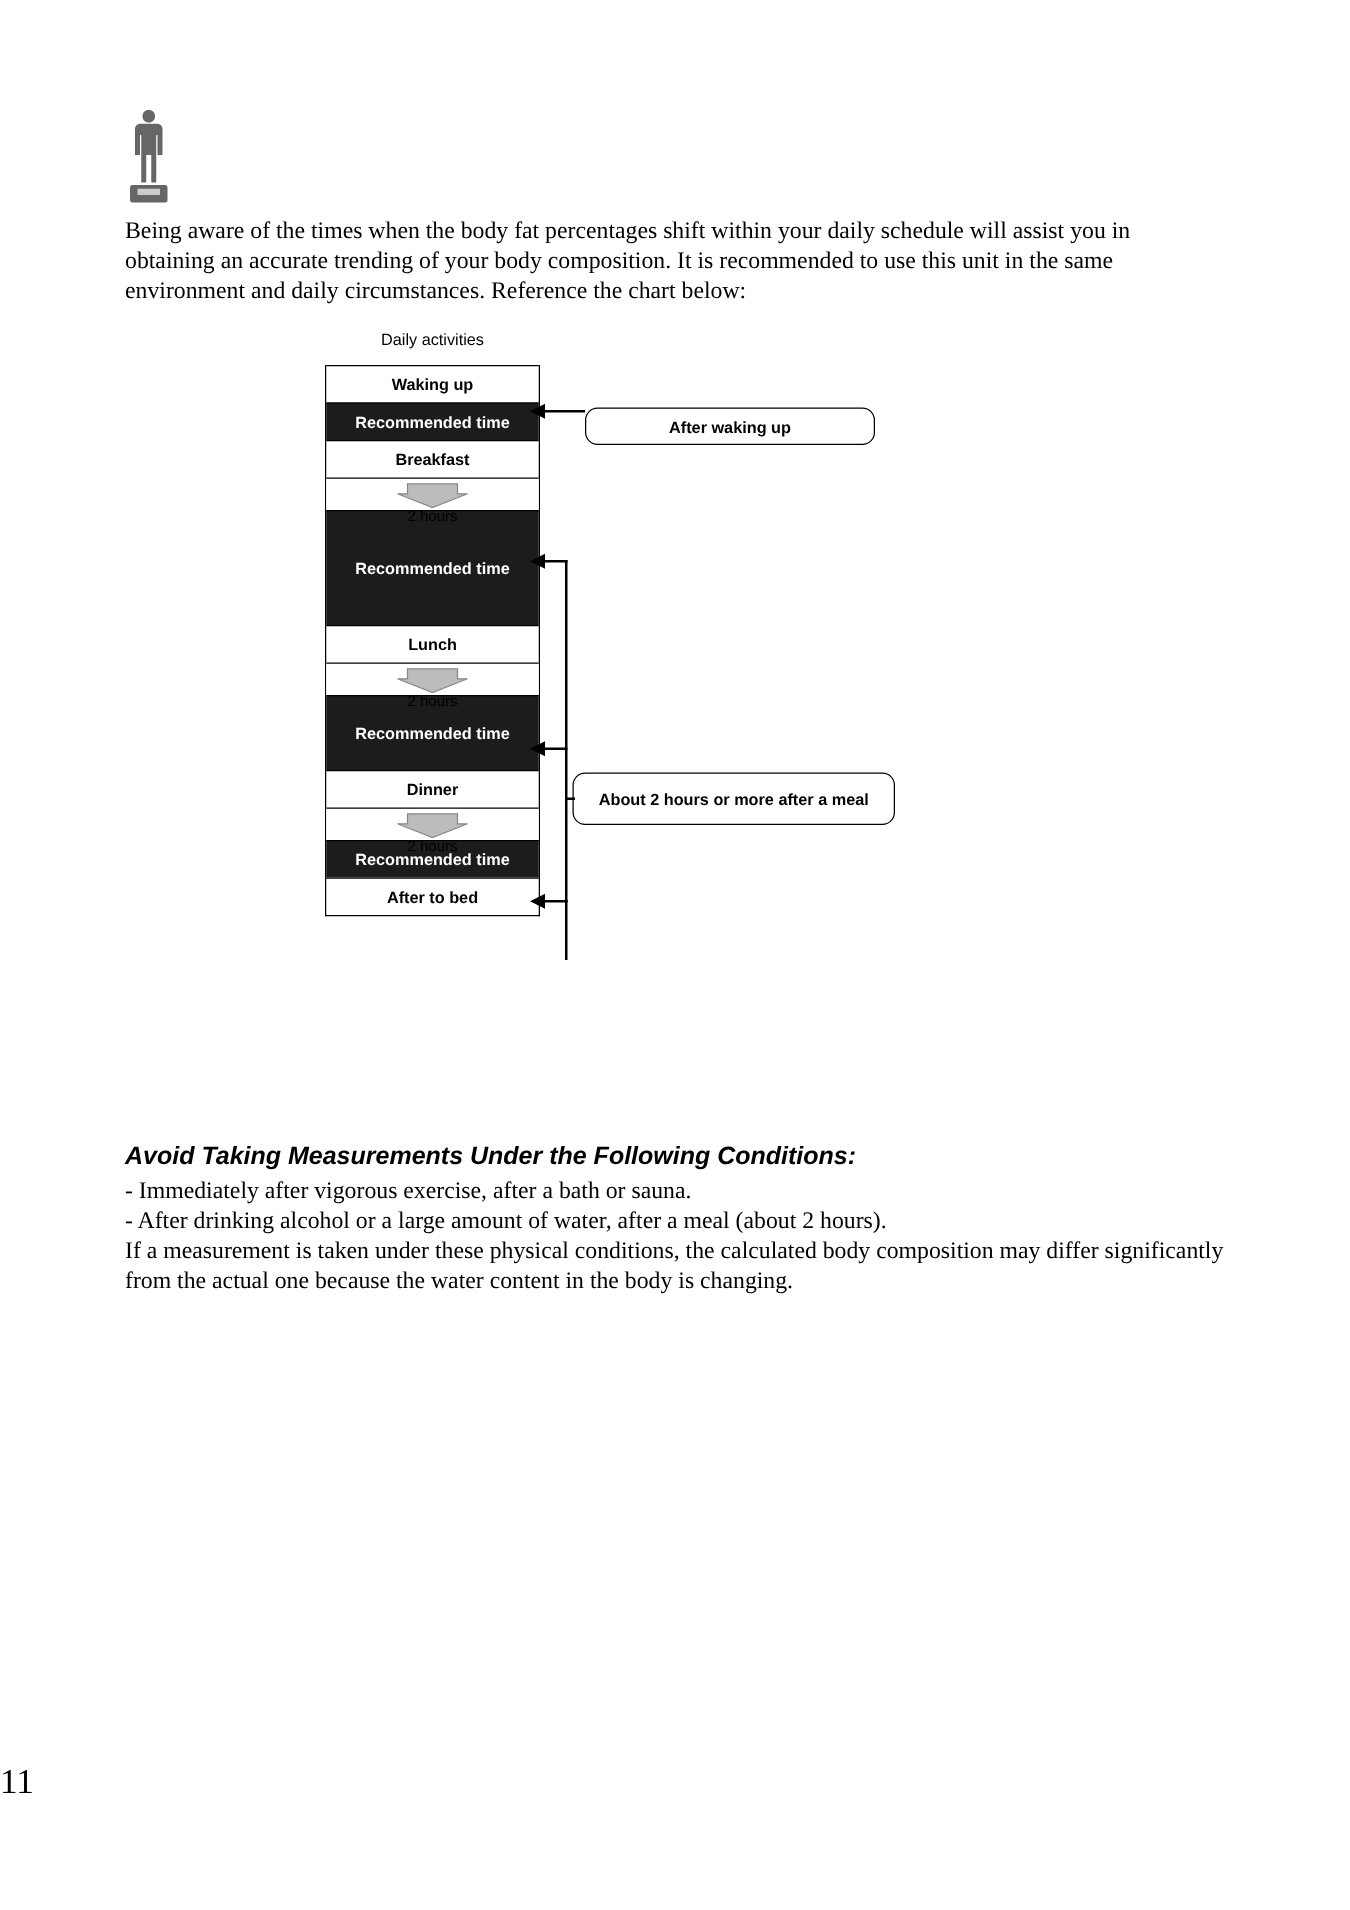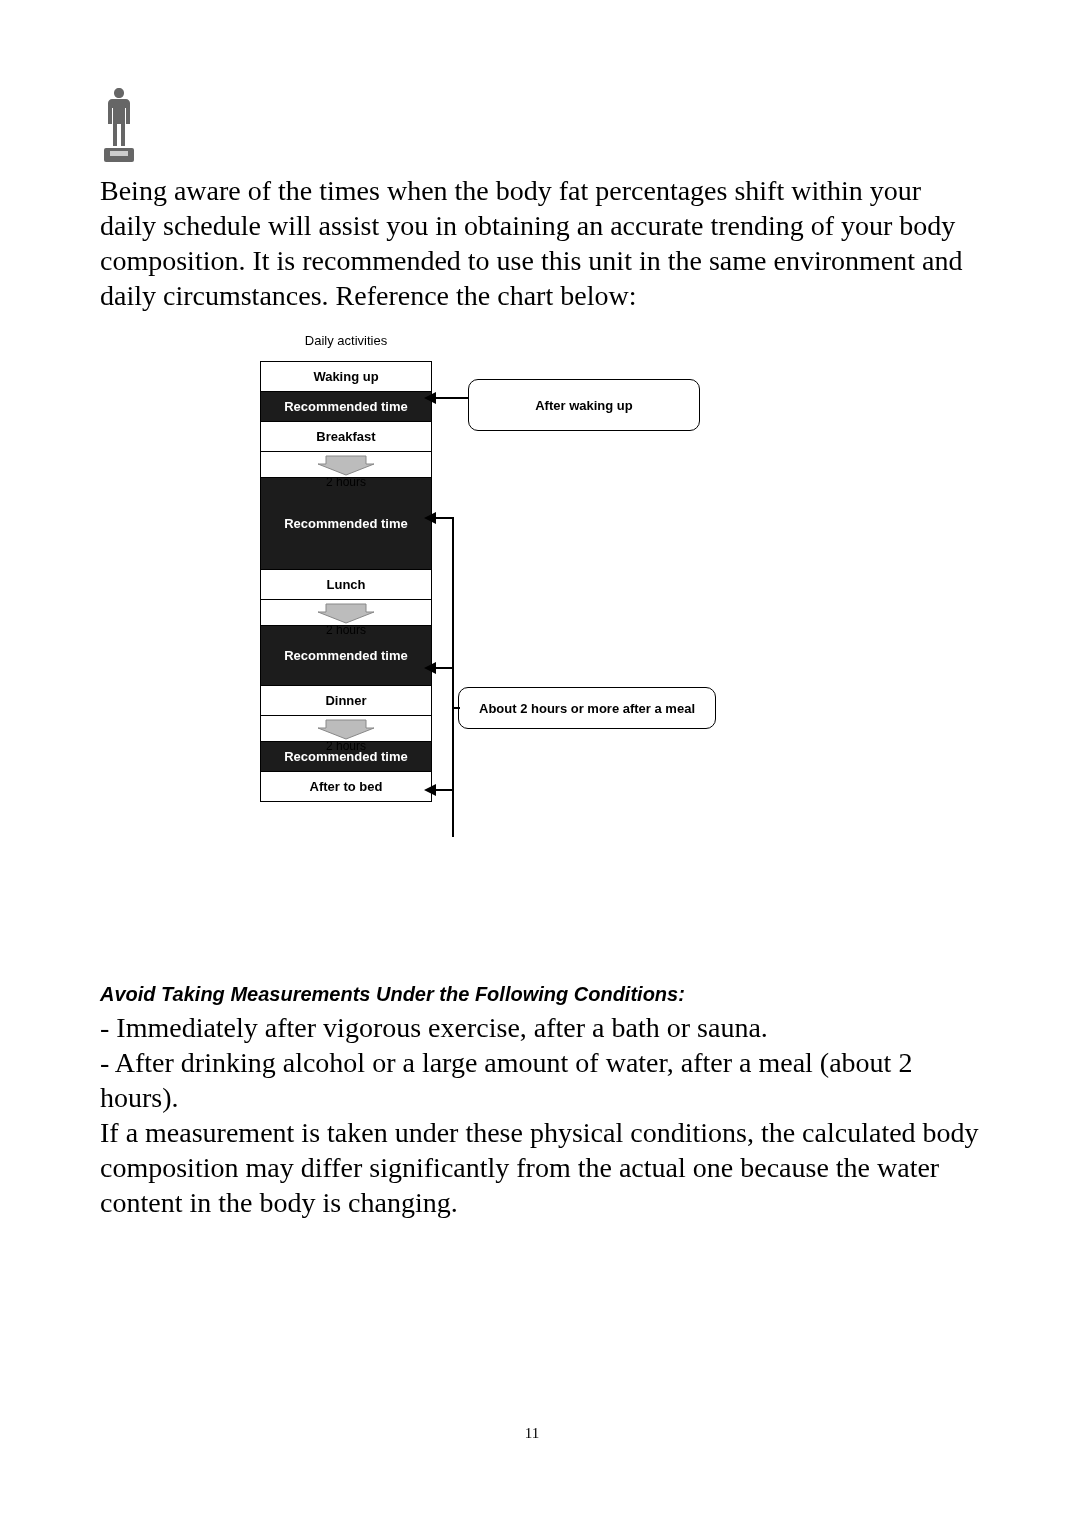--- a/index.html
+++ b/index.html
@@ -42,21 +42,21 @@
     padding-left: 10px;
     line-height: 50px;
   }
   .section-heading {
     font-family: Arial, Helvetica, sans-serif;
     font-weight: bold;
     font-size: 25px;
     margin: 16px 0 4px 0;
   }
   .body-text {
-    font-size: 28px;
+    font-size: 19px;
     line-height: 1.25;
     margin: 0;
   }
   .chart-area {
     margin-top: 22px;
     position: relative;
     height: 620px;
   }
   
   .col-left {
@@ -132,23 +132,23 @@
     font-family: Arial, Helvetica, sans-serif;
     font-weight: bold;
     font-size: 13px;
     display: flex;
     align-items: center;
     justify-content: center;
     background: #fff;
   }
   .callout1 {
     left: 368px;
-    top: 44px;
+    top: 60px;
     width: 232px;
-    height: 52px;
+    height: 30px;
     border-radius: 10px;
   }
   .callout2 {
     left: 358px;
     top: 352px;
     width: 258px;
     height: 42px;
   } 
   .line-v-main {
     position: absolute;
@@ -174,22 +174,21 @@
     font-family: Arial, Helvetica, sans-serif;
     font-weight: bold;
     font-style: italic;
     font-size: 20px;
     margin: 28px 0 4px 0;
   }
   .page-num {
     position: absolute;
     bottom: 86px;
     left: 0; right: 16px;
-    text-align: center;
-    font-size: 15px;
+    font-size: 28px;
   }
 </style>
 </head>
 <body>
 
 <div class="page">
 
   <div class="title-row">
     <svg class="title-icon" viewBox="0 0 38 78">
       <path d="M19 0 C22 0 24 2 24 5 C24 8 22 10 19 10 C16 10 14 8 14 5 C14 2 16 0 19 0 Z" fill="#666"></path>

